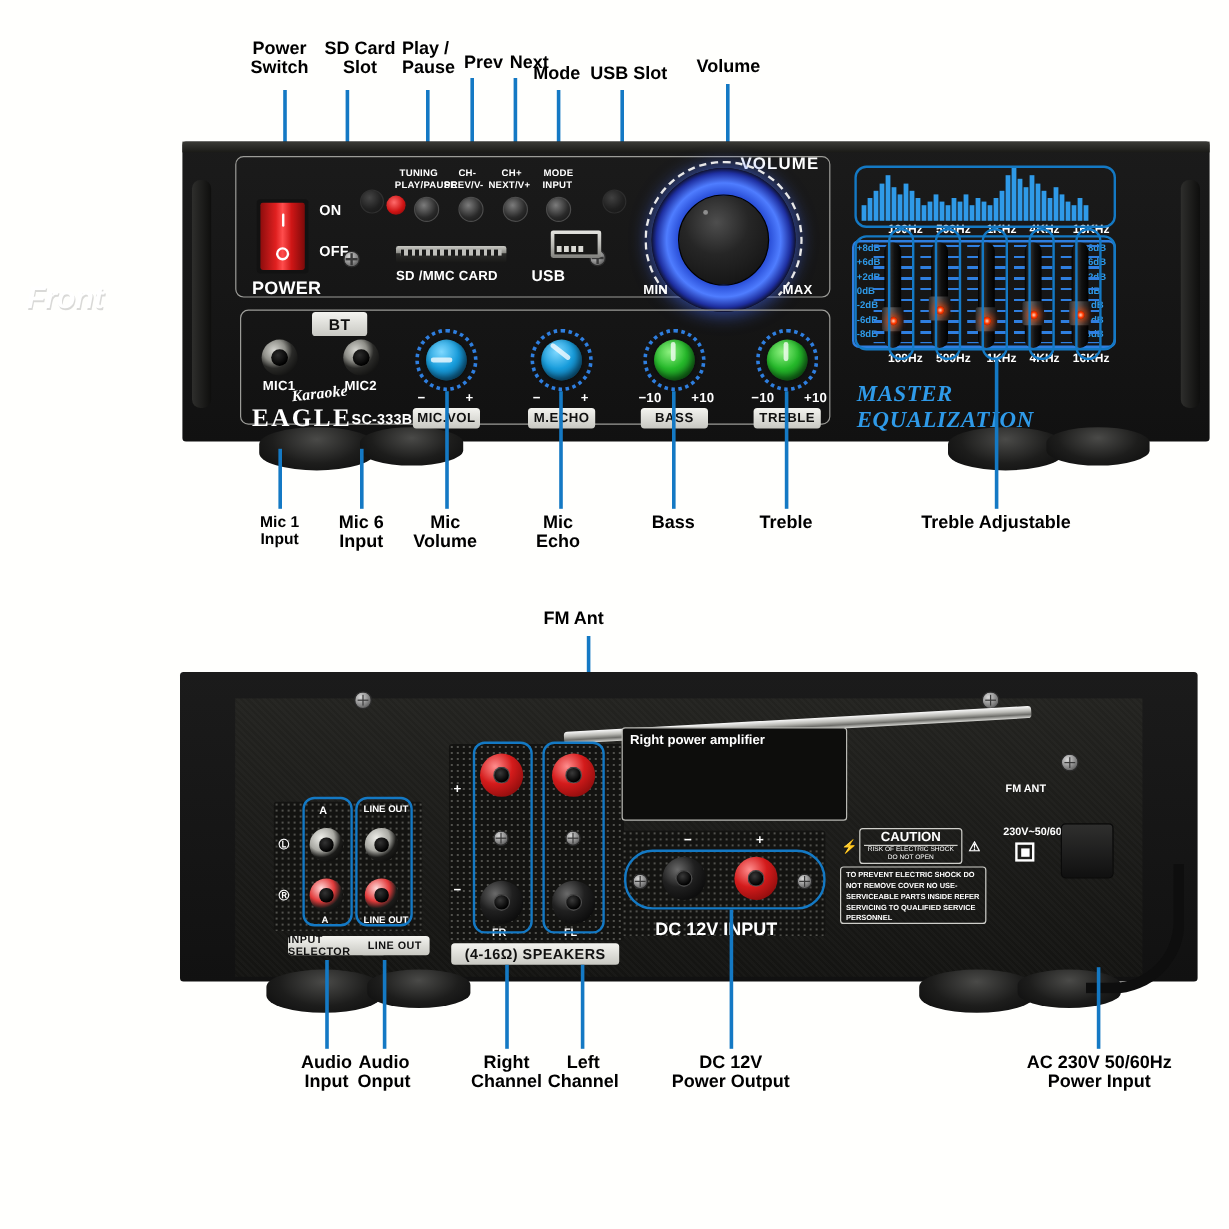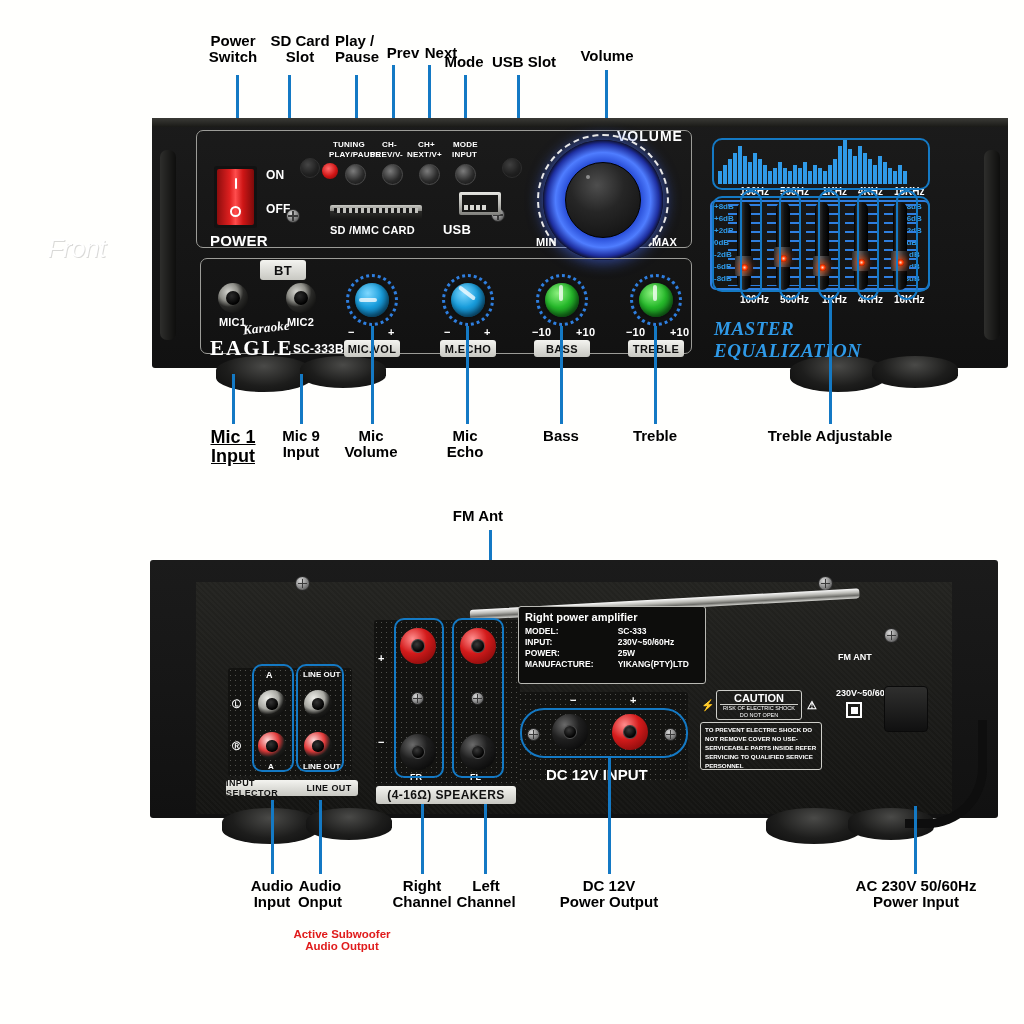--- a/index.html
+++ b/index.html
@@ -25,23 +25,23 @@
     position: absolute;
     background: #1479c4;
     width: 3px;
   }
   .leader.h { height: 3px; width: auto; }
 
   
   .badge {
     position: absolute;
     border-radius: 50%;
-    display: flex; align-items: center; justify-content: center;
+    display: flex; align-items: center; 
     color: #fff;
-    font-weight: normal;
+    font-weight: bold;
     font-style: italic;
     letter-spacing: -0.5px;
     text-shadow: 1px 1px 0 rgba(0,0,0,.15);
   }
 
   
   .unit {
     position: absolute;
     background: linear-gradient(#1b1b1b, #111);
     border-radius: 3px;
@@ -557,25 +557,25 @@
 
   <div class="hl" style="left:712px; top:138px; width:218px; height:52px;"></div>
   <div class="hl" style="left:712px; top:196px; width:218px; height:96px;"></div>
   <div class="hl" style="left:740px; top:190px; width:22px; height:110px; border-radius:11px;"></div>
   <div class="hl" style="left:779px; top:190px; width:22px; height:110px; border-radius:11px;"></div>
   <div class="hl" style="left:818px; top:190px; width:22px; height:110px; border-radius:11px;"></div>
   <div class="hl" style="left:857px; top:190px; width:22px; height:110px; border-radius:11px;"></div>
   <div class="hl" style="left:896px; top:190px; width:22px; height:110px; border-radius:11px;"></div>
 
   <div class="leader" style="left:232px; top:374px; height:50px;"></div>
-  <div class="callout" style="left:202px; top:428px; width:62px; font-size:18px;text-decoration:underline;">Mic 1
+  <div class="callout" style="left:202px; top:428px; width:62px; font-size:13px;">Mic 1
 Input</div>
 
   <div class="leader" style="left:300px; top:374px; height:50px;"></div>
-  <div class="callout" style="left:270px; top:428px; width:62px; font-size:15px;">Mic 9
+  <div class="callout" style="left:270px; top:428px; width:62px; font-size:15px;">Mic 6
 Input</div>
 
   <div class="leader" style="left:371px; top:326px; height:98px;"></div>
   <div class="callout" style="left:340px; top:428px; width:62px; font-size:15px;">Mic
 Volume</div>
 
   <div class="leader" style="left:466px; top:326px; height:98px;"></div>
   <div class="callout" style="left:434px; top:428px; width:62px; font-size:15px;">Mic
 Echo</div>
 
@@ -609,21 +609,21 @@
   <div class="bk-txt" style="left:232px; top:698px; font-size:9px;">Ⓛ</div>
   <div class="bk-txt" style="left:232px; top:740px; font-size:9px;">Ⓡ</div>
   <div class="bk-txt" style="left:266px; top:670px; font-size:9px;">A</div>
   <div class="bk-txt" style="left:303px; top:670px; font-size:8px;">LINE OUT</div>
   <div class="rca" style="left:258px; top:690px; width:28px; height:28px;"></div>
   <div class="rca red" style="left:258px; top:732px; width:28px; height:28px;"></div>
   <div class="rca" style="left:304px; top:690px; width:28px; height:28px;"></div>
   <div class="rca red" style="left:304px; top:732px; width:28px; height:28px;"></div>
   <div class="bk-txt" style="left:268px; top:762px; font-size:8px;">A</div>
   <div class="bk-txt" style="left:303px; top:762px; font-size:8px;">LINE OUT</div>
-  <div class="plate" style="left:226px; top:780px; width:82px; height:16px; font-size:9px;">
+  <div class="plate" style="left:240px; top:780px; width:82px; height:16px; font-size:9px;">
     <span>INPUT SELECTOR</span>
   </div>
   <div class="plate" style="left:300px; top:780px; width:58px; height:16px; font-size:9px;">
     <span>LINE OUT</span>
   </div>
   <div class="hl" style="left:252px; top:664px; width:42px; height:108px;"></div>
   <div class="hl" style="left:296px; top:664px; width:48px; height:108px;"></div>
 
   <div class="perf" style="left:374px; top:620px; width:146px; height:164px;"></div>
   <div class="bk-txt" style="left:378px; top:652px; font-size:11px;">+</div>
@@ -637,30 +637,20 @@
   <div class="bk-txt" style="left:410px; top:772px; font-size:9px;">FR</div>
   <div class="bk-txt" style="left:470px; top:772px; font-size:9px;">FL</div>
   <div class="plate" style="left:376px; top:786px; width:140px; height:18px; font-size:12px;">
     <span>(4-16Ω) SPEAKERS</span>
   </div>
   <div class="hl" style="left:394px; top:618px; width:50px; height:160px;"></div>
   <div class="hl" style="left:452px; top:618px; width:52px; height:160px;"></div>
 
   <div class="speclabel" style="left:518px; top:606px; width:188px; height:78px; padding:4px 6px;">
     <div style="font-size:11px; font-weight:bold; margin-bottom:3px;">Right power amplifier</div>
-    <div class="spec-grid" style="font-size:8.5px;">
-      <span>MODEL:</span>
-      <span>SC-333</span>
-      <span>INPUT:</span>
-      <span>230V~50/60Hz</span>
-      <span>POWER:</span>
-      <span>25W</span>
-      <span>MANUFACTURE:</span>
-      <span>YIKANG(PTY)LTD</span>
-    </div>
   </div>
 
 
   <div class="perf" style="left:518px; top:692px; width:170px; height:88px;"></div>
   <div class="bk-txt" style="left:570px; top:694px; font-size:11px;">−</div>
   <div class="bk-txt" style="left:630px; top:694px; font-size:11px;">+</div>
   <div class="binding black" style="left:552px; top:714px; width:36px; height:36px;"></div>
   <div class="binding red" style="left:612px; top:714px; width:36px; height:36px;"></div>
   <div class="screw" style="left:527px; top:728px; width:13px; height:13px;"></div>
   <div class="screw" style="left:664px; top:728px; width:13px; height:13px;"></div>
@@ -683,22 +673,20 @@
   <div class="ac-socket" style="left:884px; top:686px; width:44px; height:46px;"></div>
   <div class="ac-cord" style="left:905px; top:720px; width:82px; height:108px;"></div>
 
   <div class="leader" style="left:271px; top:800px; height:74px;"></div>
   <div class="callout" style="left:241px; top:878px; width:62px; font-size:15px;">Audio
 Input</div>
 
   <div class="leader" style="left:319px; top:800px; height:74px;"></div>
   <div class="callout" style="left:289px; top:878px; width:62px; font-size:15px;">Audio
 Onput</div>
-  <div class="callout" style="left:255px; top:928px; width:174px; font-size:11.5px; color:#e01b1b;">Active Subwoofer
-Audio Output</div>
 
   <div class="leader" style="left:421px; top:804px; height:70px;"></div>
   <div class="callout" style="left:385px; top:878px; width:74px; font-size:15px;">Right
 Channel</div>
 
   <div class="leader" style="left:484px; top:804px; height:70px;"></div>
   <div class="callout" style="left:450px; top:878px; width:72px; font-size:15px;">Left
 Channel</div>
 
   <div class="leader" style="left:608px; top:758px; height:116px;"></div>

